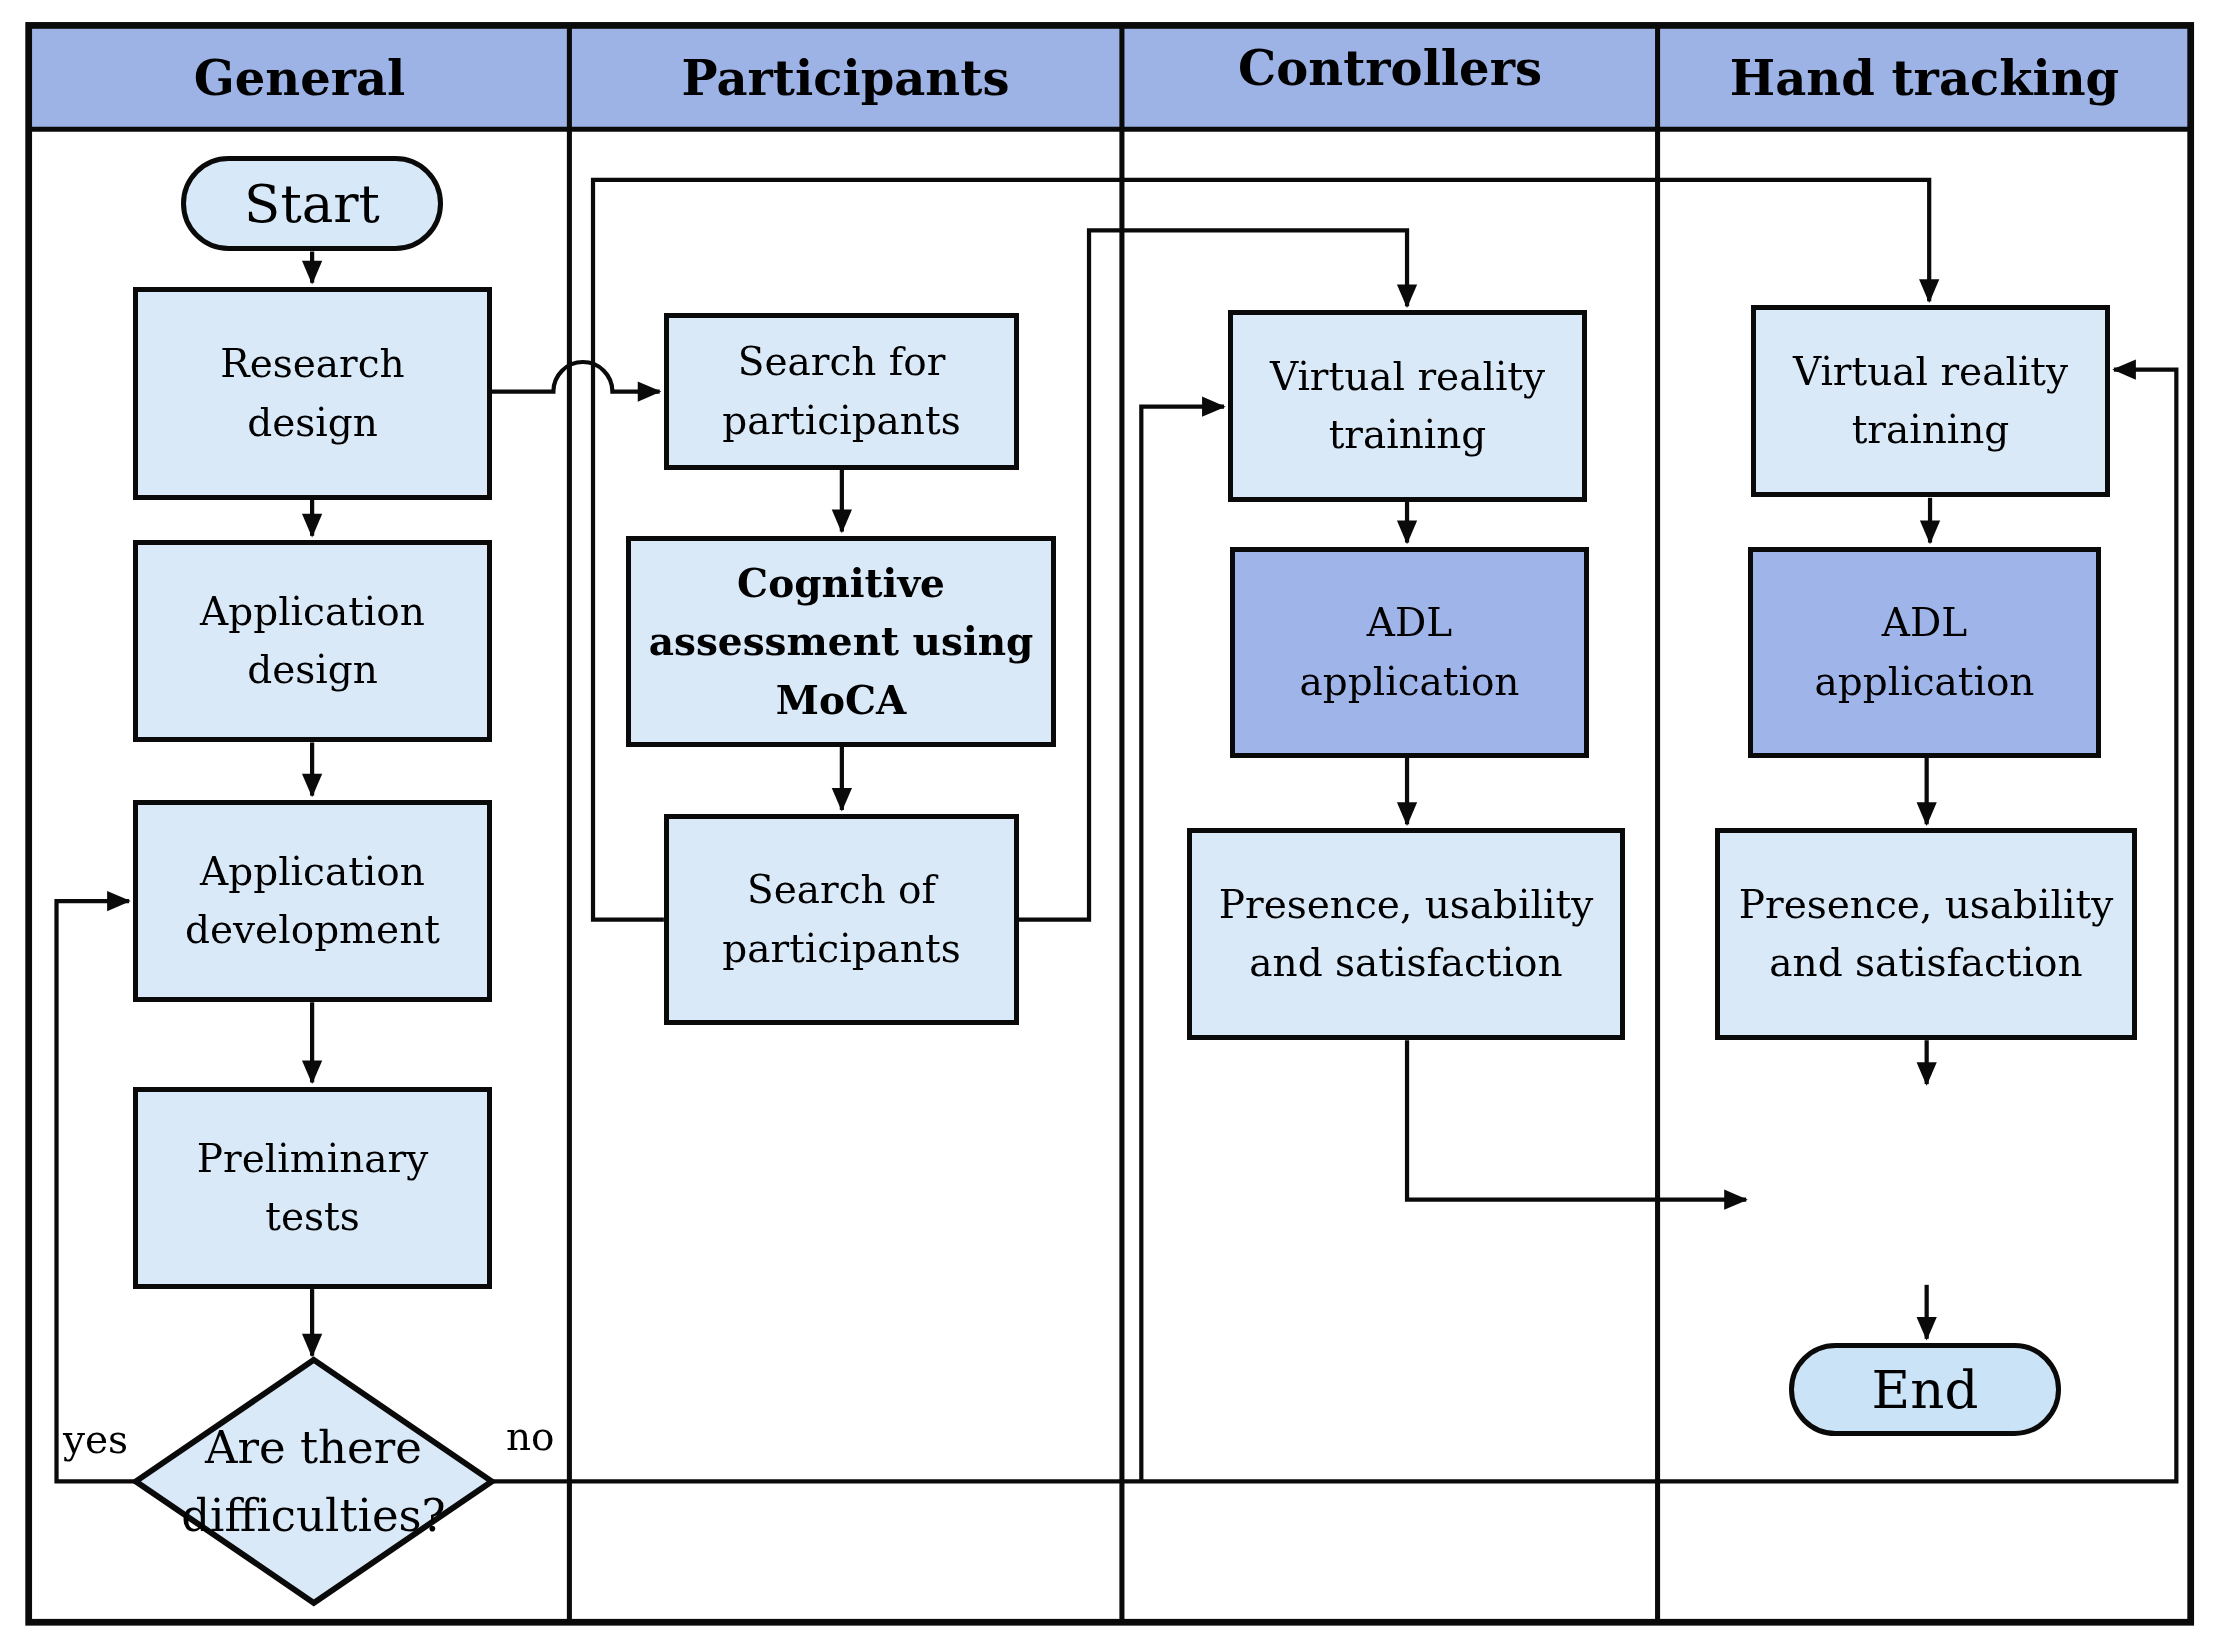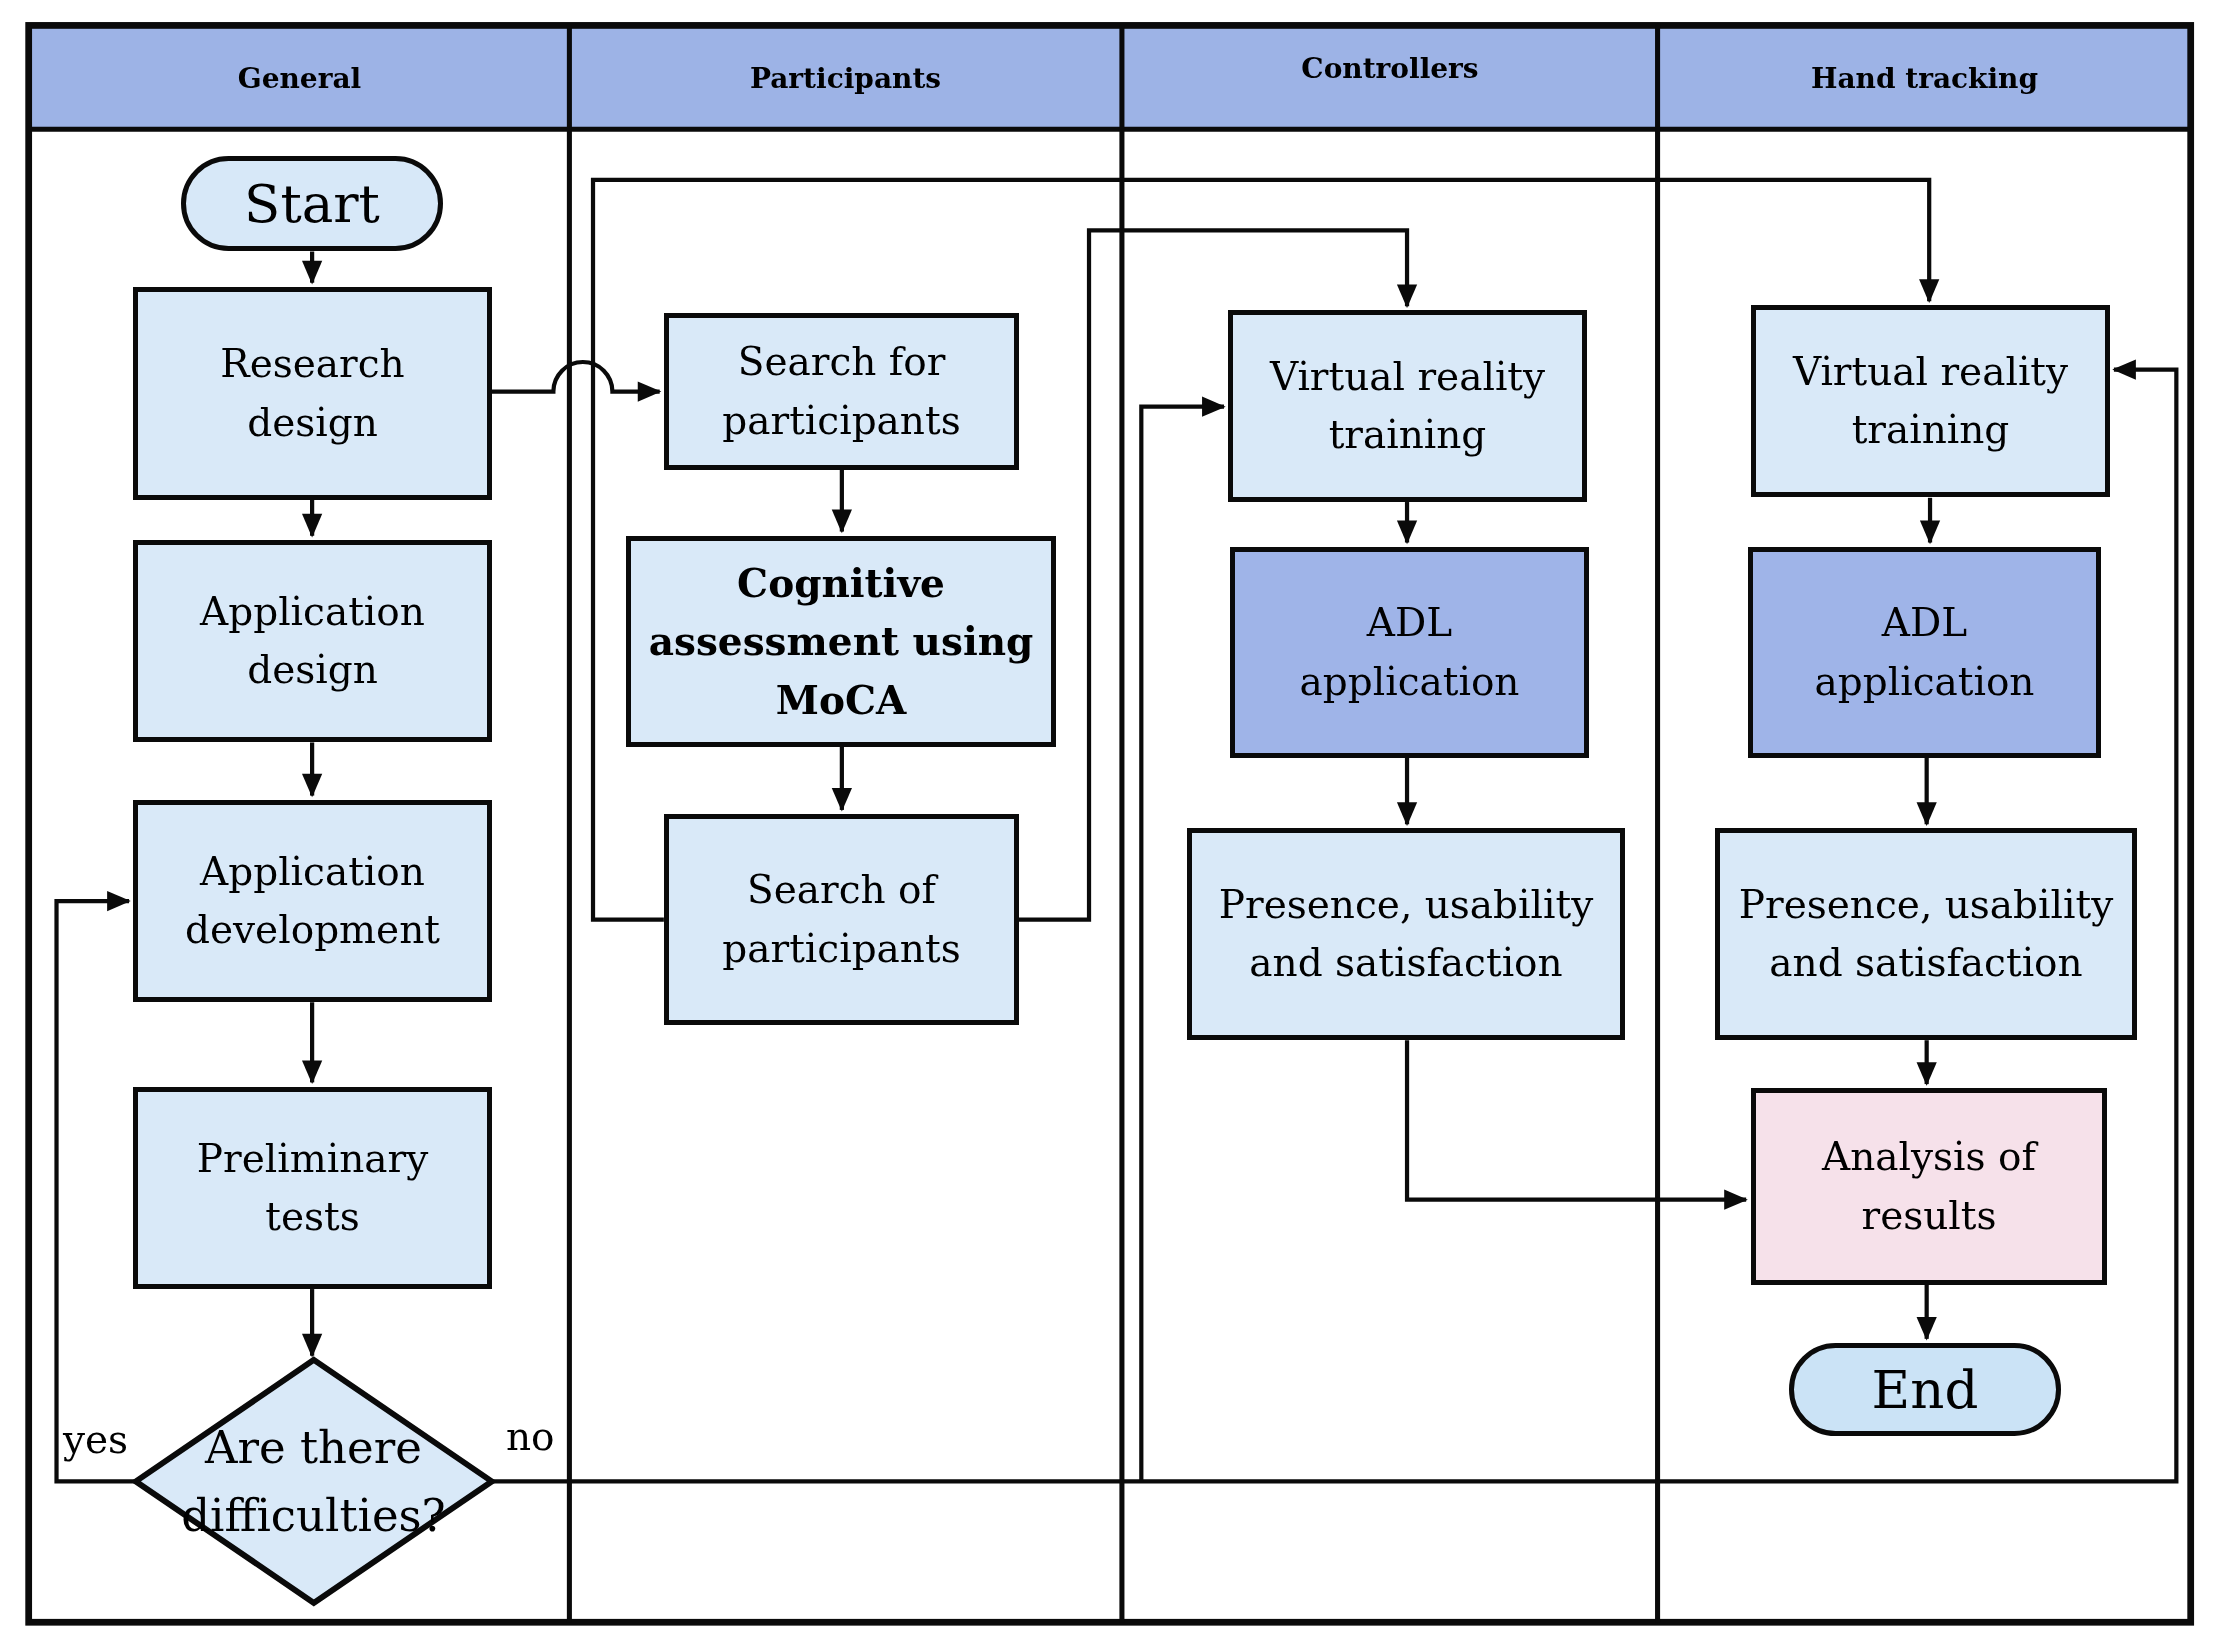--- a/index.html
+++ b/index.html
@@ -16,21 +16,21 @@
        font-family:"DejaVu Serif","Liberation Serif",serif;color:#000;}
   .canvas{position:absolute;inset:0;}
   svg.wires{position:absolute;left:0;top:0;width:2216px;height:1646px;}
   svg.wires path.edge{fill:none;stroke:var(--stroke);stroke-width:5;}
   svg.wires line.divider{stroke:var(--stroke);stroke-width:6;}
   svg.wires rect.frame{fill:none;stroke:var(--stroke);stroke-width:8;}
   svg.wires rect.band{fill:var(--header-fill);}
   svg.wires line.band-bottom{stroke:var(--stroke);stroke-width:6;}
   svg.wires polygon.decision{fill:var(--process-fill);stroke:var(--stroke);stroke-width:7;}
   .hdr{position:absolute;display:flex;align-items:center;justify-content:center;
-       font-weight:bold;font-size:28px;}
+       font-weight:bold;font-size:48px;}
   .node{position:absolute;box-sizing:border-box;border:5px solid var(--stroke);
         background:var(--process-fill);display:flex;align-items:center;justify-content:center;
         text-align:center;font-size:39px;line-height:1.5;white-space:pre-line;}
   .node.adl{background:var(--adl-fill);}
   .node.analysis{background:var(--analysis-fill);}
   .pill{border-radius:59px;border-width:5.9px;font-size:53px;}
   .pill.start{background:var(--start-fill);}
   .pill.end{background:var(--end-fill);}
   .diamond-label{position:absolute;display:flex;align-items:center;justify-content:center;
         text-align:center;font-size:45px;line-height:1.5;white-space:pre-line;}
@@ -154,21 +154,19 @@
 application</div>
   <div class="node n-presence-c">Presence, usability
 and satisfaction</div>
 
   <div class="node n-vr-h">Virtual reality
 training</div>
   <div class="node adl n-adl-h">ADL
 application</div>
   <div class="node n-presence-h">Presence, usability
 and satisfaction</div>
-  <div class="node analysis n-analysis">Analysis of
-results</div>
   <div class="node pill end n-end">End</div>
 
   <div class="edge-label lbl-yes">yes</div>
   <div class="edge-label lbl-no">no</div>
 
 </div>
 
 
 </body></html>

